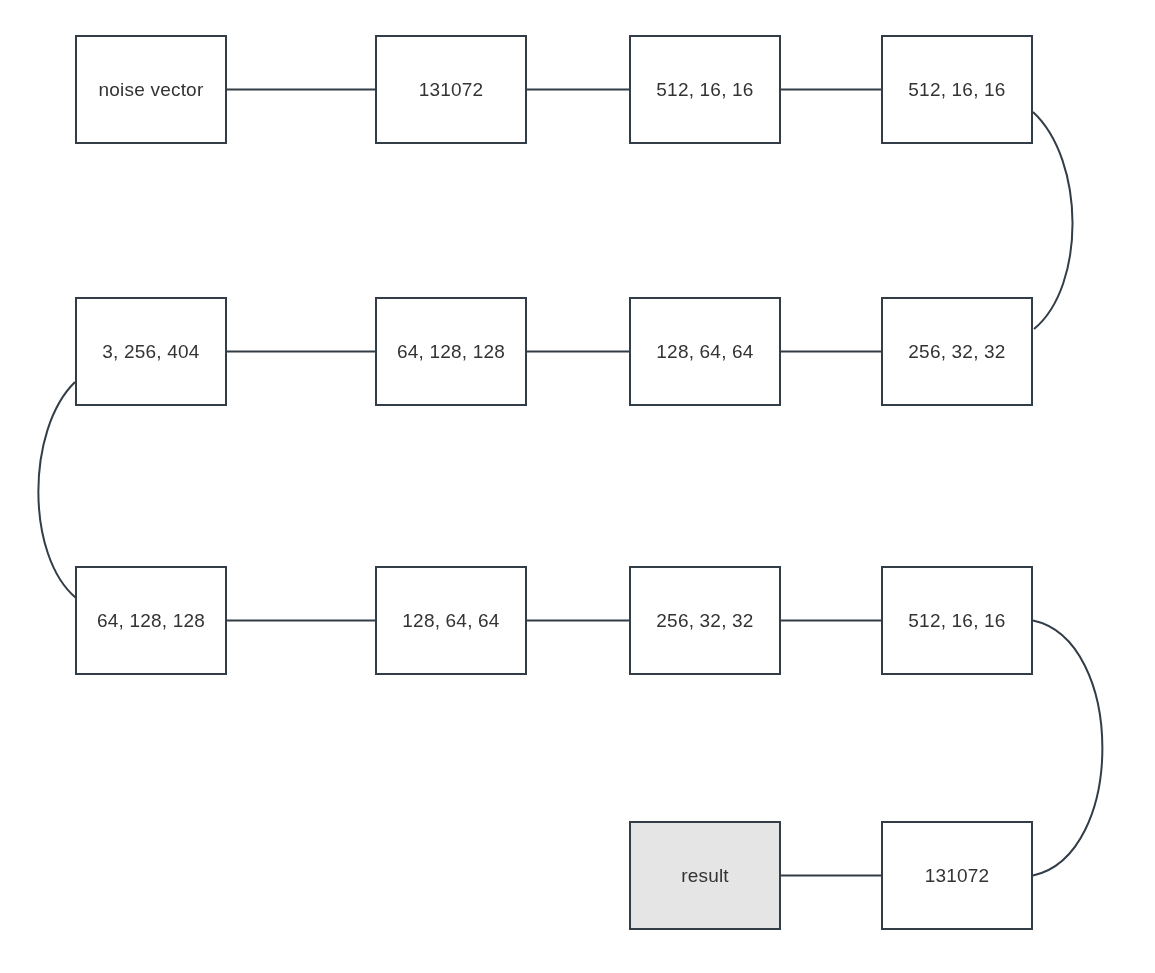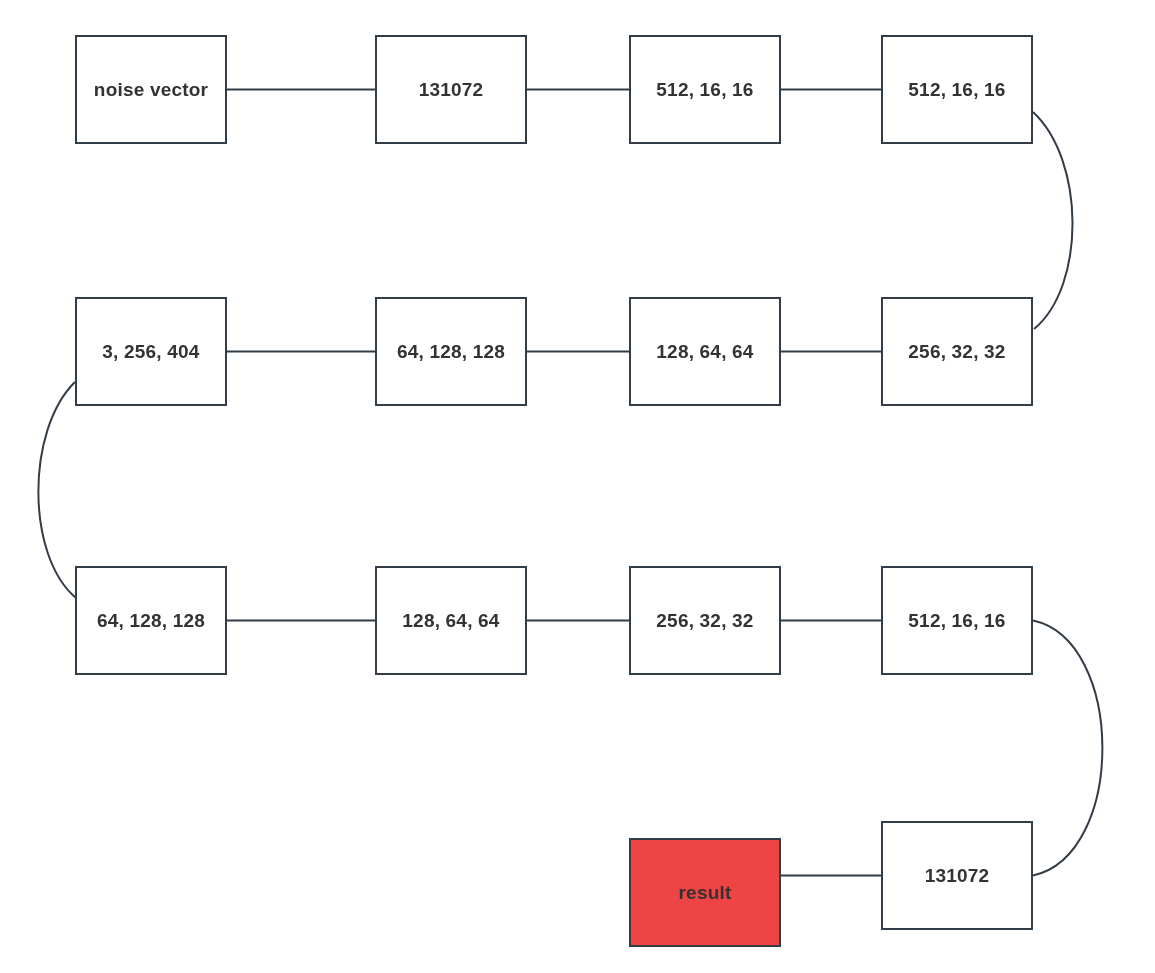--- a/index.html
+++ b/index.html
@@ -9,21 +9,20 @@
   }
   body {
     font-family: "Liberation Sans", "DejaVu Sans", sans-serif;
   }
   #canvas {
     position: relative;
     width: 1155px;
     height: 973px;
     background: #ffffff;
     overflow: hidden;
-    font-weight: bold;
   }
   #edges {
     position: absolute;
     left: 0;
     top: 0;
     width: 1155px;
     height: 973px;
     pointer-events: none;
   }
   .node {
@@ -94,21 +93,21 @@
       </div>
       <div class="node" style="left: 375px; top: 566px; width: 152px; height: 109px; border-color: rgb(51, 61, 71); border-width: 2px; background: rgb(255, 255, 255);">
         <span class="node-label" style="color: rgb(51, 51, 51);">128, 64, 64</span>
       </div>
       <div class="node" style="left: 629px; top: 566px; width: 152px; height: 109px; border-color: rgb(51, 61, 71); border-width: 2px; background: rgb(255, 255, 255);">
         <span class="node-label" style="color: rgb(51, 51, 51);">256, 32, 32</span>
       </div>
       <div class="node" style="left: 881px; top: 566px; width: 152px; height: 109px; border-color: rgb(51, 61, 71); border-width: 2px; background: rgb(255, 255, 255);">
         <span class="node-label" style="color: rgb(51, 51, 51);">512, 16, 16</span>
       </div>
-      <div class="node" style="left: 629px; top: 838px; width: 152px; height: 109px; border-color: rgb(51, 61, 71); border-width: 2px; background: #ef4444;">
+      <div class="node" style="left: 629px; top: 821px; width: 152px; height: 109px; border-color: rgb(51, 61, 71); border-width: 2px; background: #e5e5e5;">
         <span class="node-label" style="color: rgb(51, 51, 51);">result</span>
       </div>
       <div class="node" style="left: 881px; top: 821px; width: 152px; height: 109px; border-color: rgb(51, 61, 71); border-width: 2px; background: rgb(255, 255, 255);">
         <span class="node-label" style="color: rgb(51, 51, 51);">131072</span>
       </div>
     </div>
 
 </div>
 
 </body></html>

